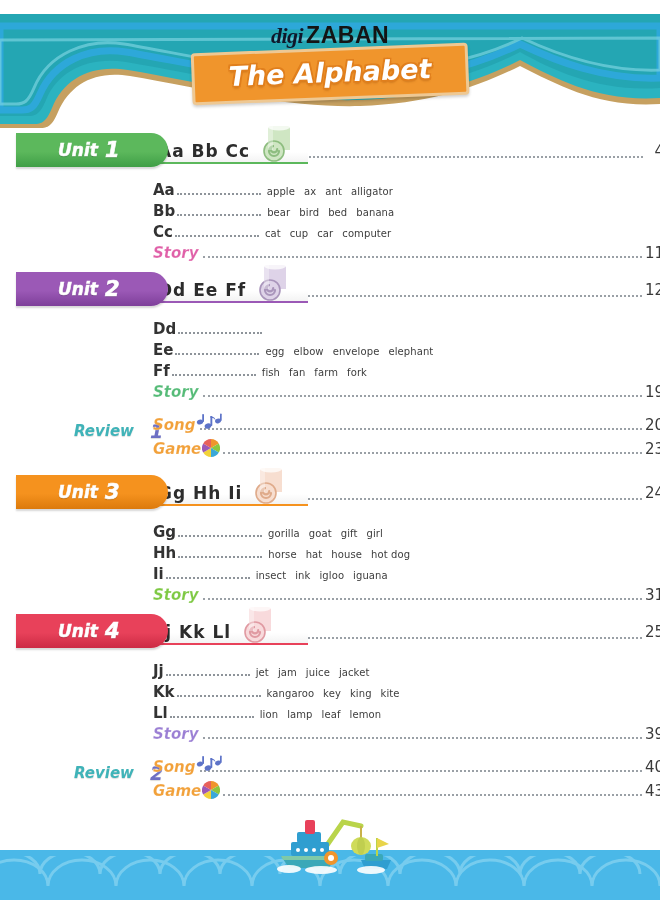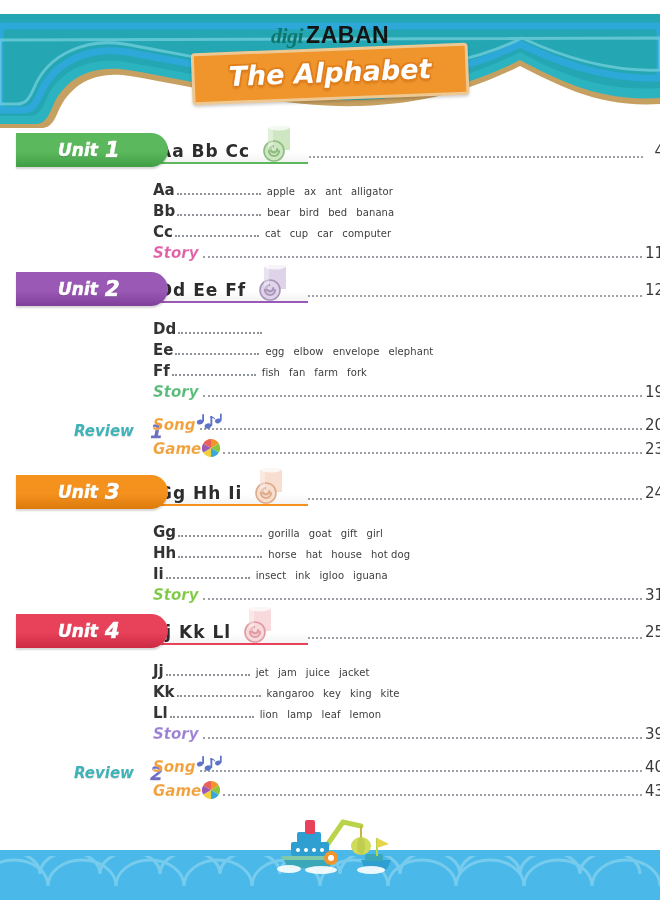--- a/index.html
+++ b/index.html
@@ -28,21 +28,21 @@
     text-align: center;
     z-index: 5;
     line-height: 1;
     white-space: nowrap;
   }
   .logo-digi {
     font-family: "Liberation Serif", serif;
     font-style: italic;
     font-weight: bold;
     font-size: 22px;
-    color: #0f766e;
+    color: #0f172a;
     letter-spacing: -0.5px;
   }
   .logo-zaban {
     font-family: "Liberation Sans", sans-serif;
     font-weight: bold;
     font-size: 23px;
     color: #141414;
     letter-spacing: 0.5px;
     margin-left: 3px;
   }

